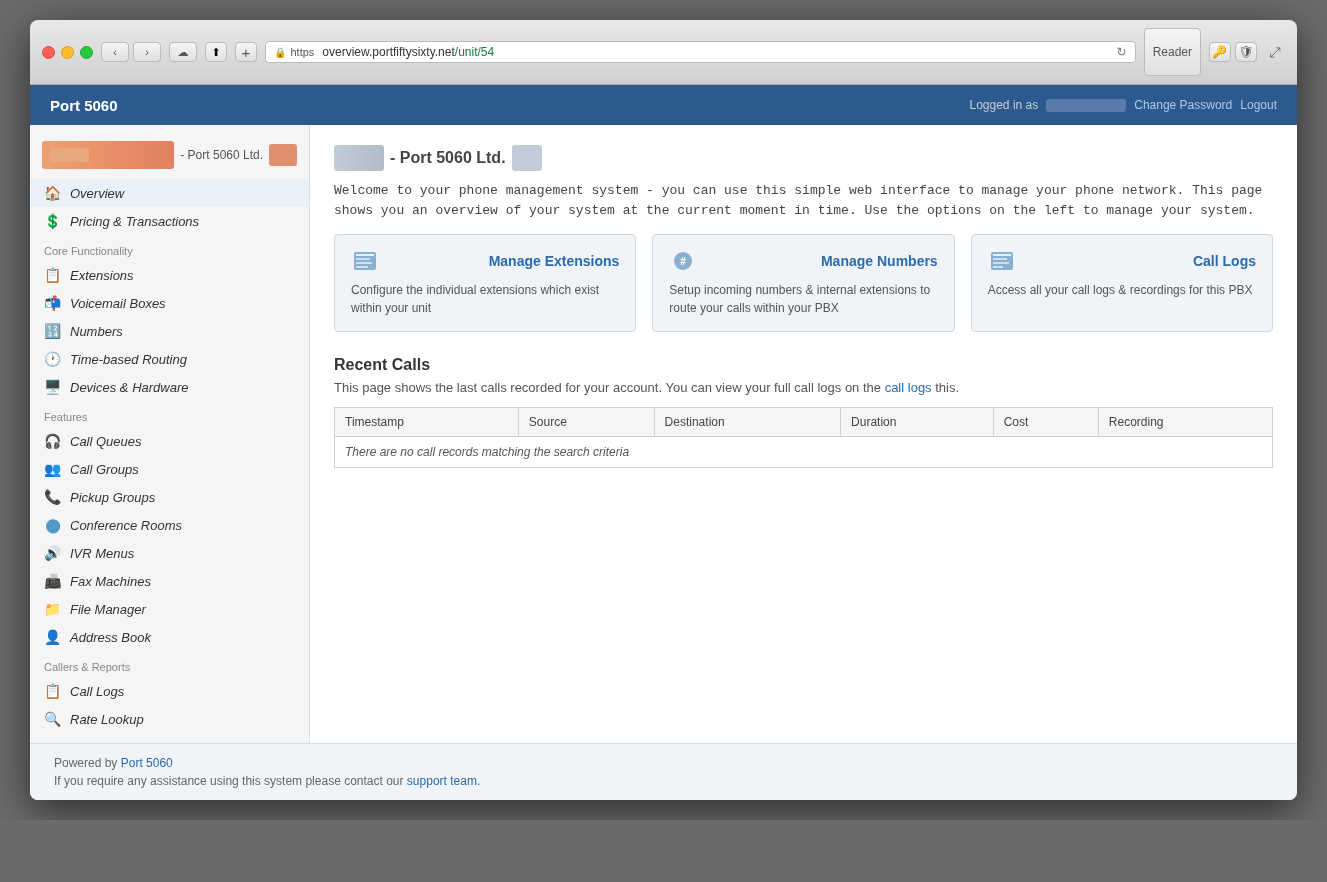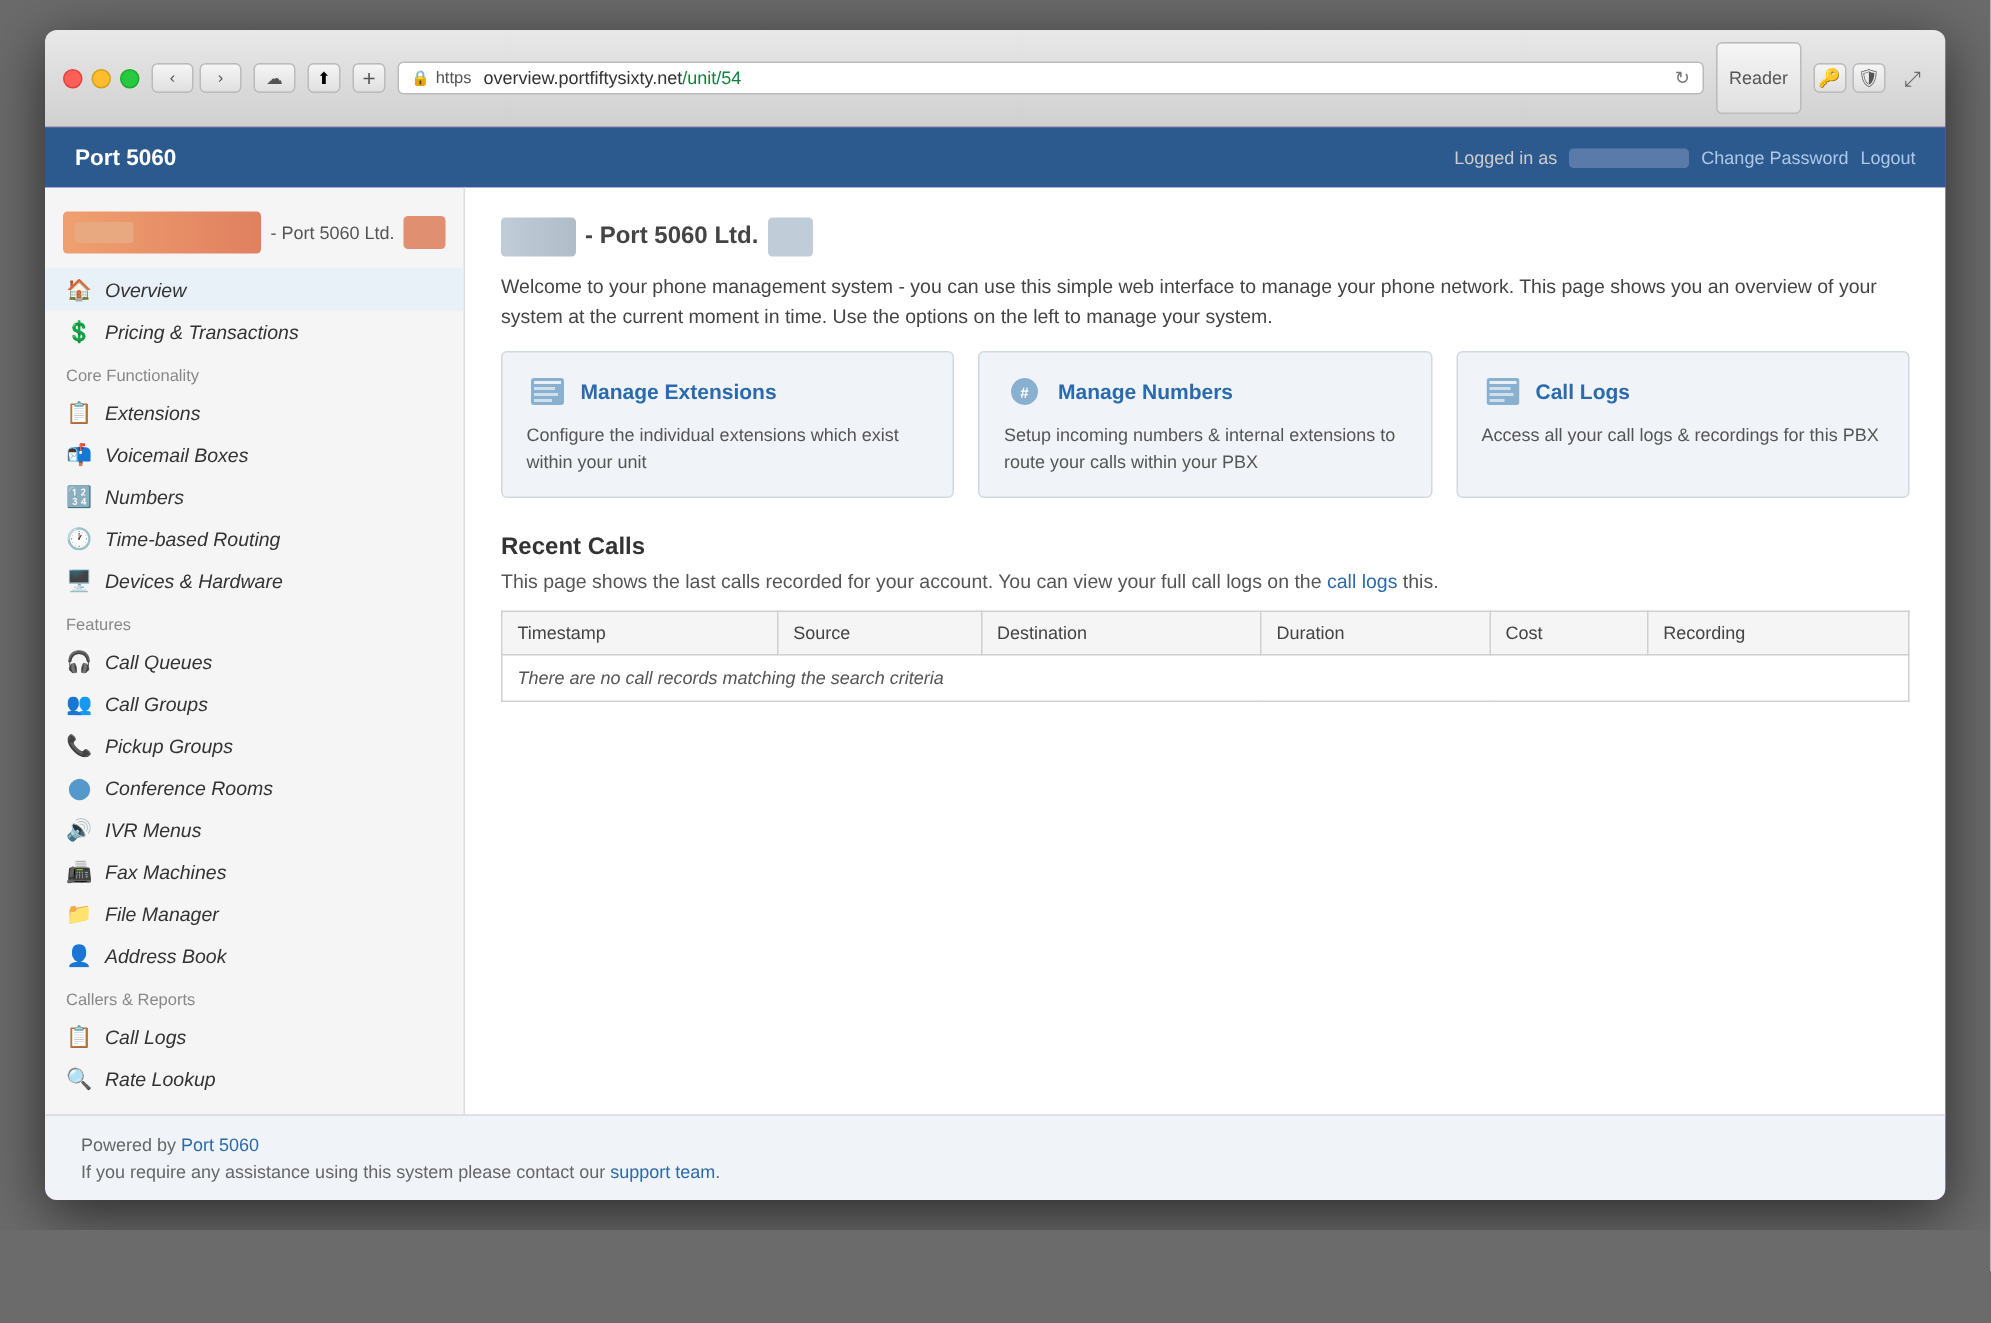--- a/index.html
+++ b/index.html
@@ -21,21 +21,21 @@
     .url-lock { font-size: 10px; color: #28a745; }
     .url-https { font-size: 11px; color: #555; font-weight: 500; }
     .url-text { font-size: 12px; color: #333; flex: 1; }
     .url-refresh { font-size: 12px; color: #777; }
     .reader-btn { background: linear-gradient(to bottom, #f5f5f5, #e0e0e0); border: 1px solid #bbb; border-radius: 4px; padding: 16px 8px; font-size: 12px; color: #555; cursor: pointer; }
     .toolbar-icons { display: flex; gap: 4px; }
     .tb-icon { width: 22px; height: 20px; background: linear-gradient(to bottom, #f5f5f5, #e0e0e0); border: 1px solid #bbb; border-radius: 4px; display: flex; align-items: center; justify-content: center; font-size: 12px; color: #555; cursor: pointer; }
     .expand-btn { width: 20px; height: 20px; display: flex; align-items: center; justify-content: center; font-size: 14px; color: #666; cursor: pointer; }
 
     
-    .app-container { background: #8b5cf6; }
+    .app-container { background: #fdba74; }
     .app-header { background: #2d5a8e; padding: 0 20px; height: 40px; display: flex; align-items: center; justify-content: space-between; }
     .app-title { color: white; font-size: 15px; font-weight: 600; }
     .header-right { display: flex; align-items: center; gap: 8px; color: #ccc; font-size: 12px; text-align: center; }
     .header-right a { color: #adc8e8; text-decoration: none; font-size: 12px; }
 
     
     .main-layout { display: flex; min-height: 600px; }
 
     
     .sidebar { width: 280px; background: #f5f5f5; border-right: 1px solid #ddd; padding: 10px 0; flex-shrink: 0; }
@@ -44,26 +44,26 @@
     .brand-logo-bar span { font-size: 12px; font-weight: 600; color: #555; }
     .sidebar-nav-item { display: flex; align-items: center; gap: 8px; padding: 5px 14px; cursor: pointer; color: #333; text-decoration: none; }
     .sidebar-nav-item.active { background: #e8f0f8; }
     .nav-icon { width: 18px; height: 18px; display: flex; align-items: center; justify-content: center; font-size: 14px; flex-shrink: 0; }
     .nav-label { font-size: 13px; color: #333; font-style: italic; }
     .sidebar-section-header { padding: 10px 14px 4px; font-size: 11px; color: #888; font-weight: 500; text-transform: none; }
 
     
     .content { flex: 1; padding: 20px 24px; background: white; }
     .page-header { display: flex; align-items: center; gap: 12px; margin-bottom: 10px; }
-    .welcome-text { font-size: 13px; color: #444; line-height: 1.5; margin-bottom: 14px; }
+    .welcome-text { font-size: 13px; color: #444; line-height: 1.5; margin-bottom: 14px; font-family: Liberation Mono, monospace; }
 
     
     .cards-row { display: flex; gap: 16px; margin-bottom: 24px; }
     .feature-card { flex: 1; border: 1px solid #d0d8e0; border-radius: 4px; padding: 14px 16px; background: #f0f4f8; }
-    .card-header { display: flex; align-items: center; gap: 8px; margin-bottom: 8px; }
+    .card-header { display: flex; align-items: center; gap: 20px; margin-bottom: 8px; justify-content: space-between; }
     .card-icon { width: 28px; height: 24px; display: flex; align-items: center; justify-content: center; font-size: 16px; }
     .card-title { font-size: 14px; font-weight: 600; color: #2a6aad; }
     .card-desc { font-size: 12px; color: #555; line-height: 1.5; }
 
     
     .section-title { font-size: 16px; font-weight: 600; color: #333; margin-bottom: 6px; }
     .section-desc { font-size: 13px; color: #555; margin-bottom: 12px; }
     .section-desc a { color: #2a6aad; }
     .calls-table { width: 100%; border-collapse: collapse; border: 1px solid #d0d0d0; }
     .calls-table th { background: #f5f5f5; border: 1px solid #d0d0d0; padding: 7px 10px; text-align: left; font-size: 12px; color: #444; font-weight: 500; }

